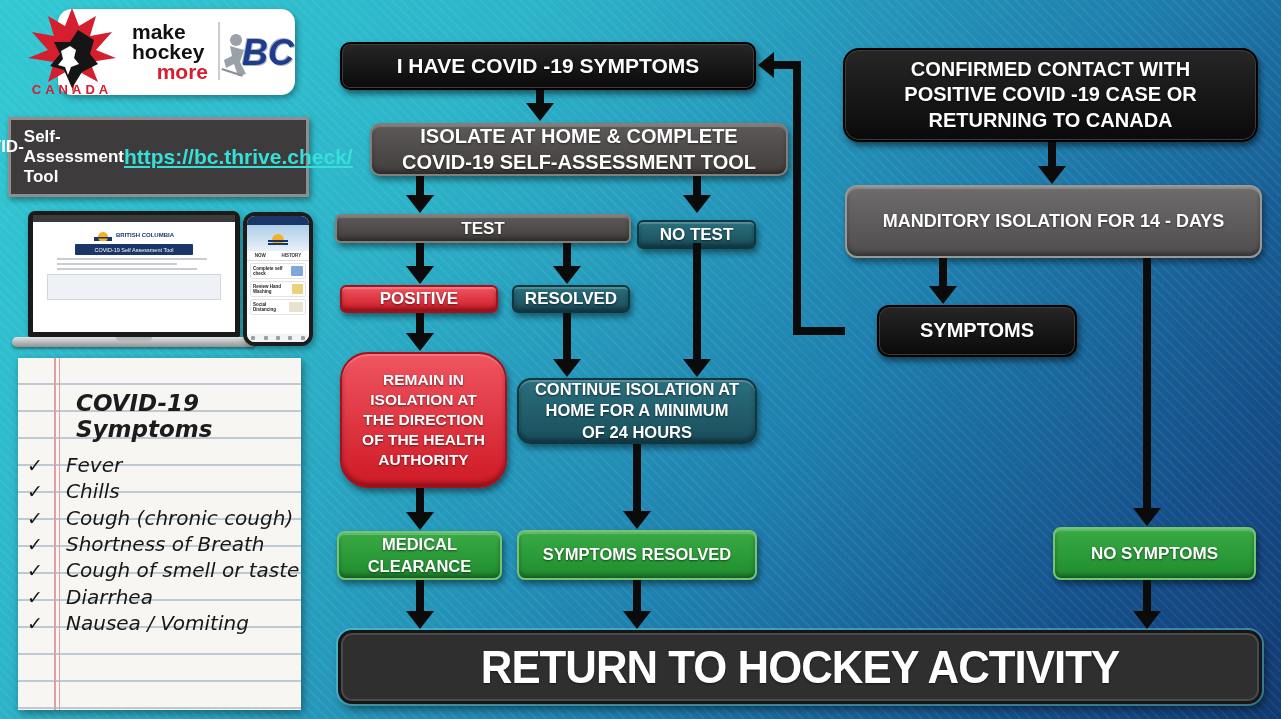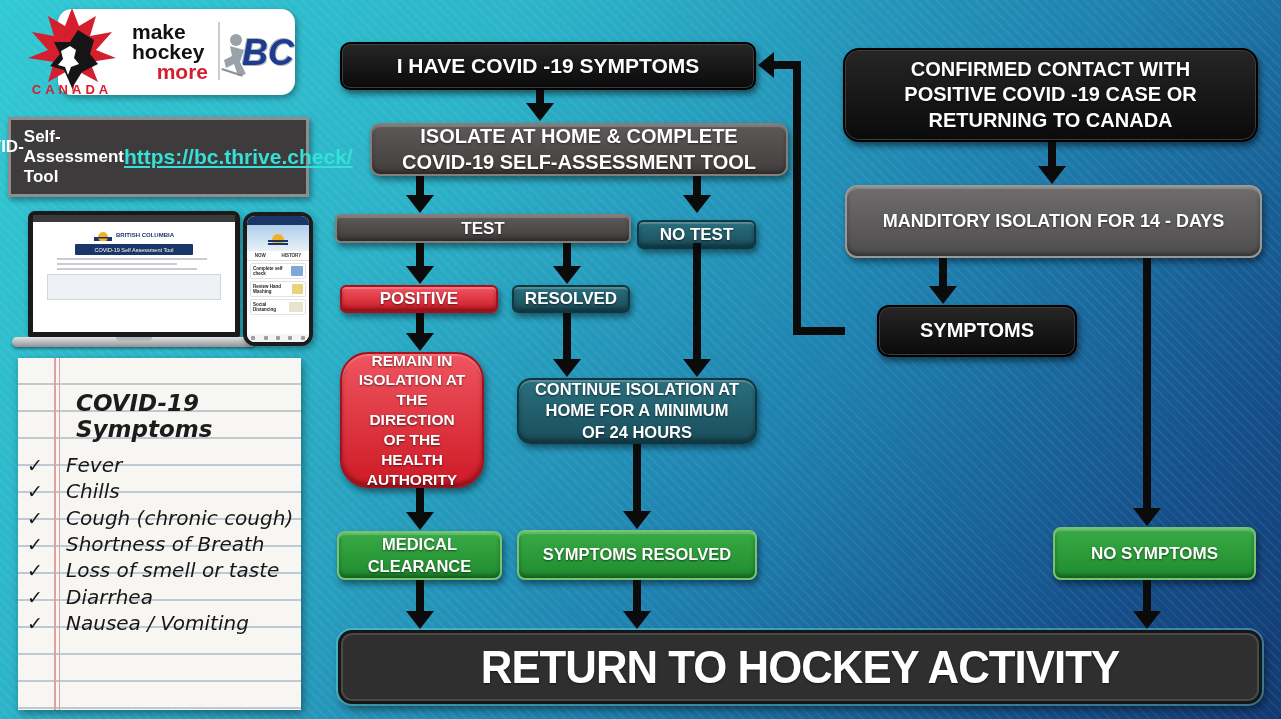--- a/index.html
+++ b/index.html
@@ -192,40 +192,40 @@
       <div class="np-row">
           <span class="np-check">✓</span>
           <span class="np-text">Cough (chronic cough)</span>
         </div>
       <div class="np-row">
           <span class="np-check">✓</span>
           <span class="np-text">Shortness of Breath</span>
         </div>
       <div class="np-row">
           <span class="np-check">✓</span>
-          <span class="np-text">Loss of smell or taste</span>
+          <span class="np-text">Cough of smell or taste</span>
         </div>
       <div class="np-row">
           <span class="np-check">✓</span>
           <span class="np-text">Diarrhea</span>
         </div>
       <div class="np-row">
           <span class="np-check">✓</span>
           <span class="np-text">Nausea / Vomiting</span>
         </div>
     </div>
   </div>
 
   <div class="node black f21" style="left:340px;top:42px;width:416px;height:48px;border-radius:10px;">I  HAVE COVID -19 SYMPTOMS</div>
   <div class="node gray f19" style="left:338px;top:123px;width:418px;height:53px;border-radius:10px;padding:0 14px;">ISOLATE AT HOME &amp; COMPLETE COVID-19 SELF-ASSESSMENT TOOL</div>
   <div class="node gray f17" style="left:335px;top:214px;width:296px;height:29px;border-radius:6px;">TEST</div>
   <div class="node teal f17" style="left:637px;top:214px;width:119px;height:29px;border-radius:6px;margin-top:6px;">NO TEST</div>
   <div class="node red f17" style="left:340px;top:285px;width:158px;height:28px;border-radius:6px;">POSITIVE</div>
   <div class="node teal f17" style="left:512px;top:285px;width:118px;height:28px;border-radius:6px;">RESOLVED</div>
-  <div class="node red f155" style="left:340px;top:352px;width:144px;height:136px;border-radius:28px;padding:0 16px;">REMAIN IN ISOLATION AT THE DIRECTION OF THE HEALTH AUTHORITY</div>
+  <div class="node red f155" style="left:340px;top:352px;width:167px;height:136px;border-radius:28px;padding:0 16px;">REMAIN IN ISOLATION AT THE DIRECTION OF THE HEALTH AUTHORITY</div>
   <div class="node teal f165" style="left:517px;top:378px;width:240px;height:66px;border-radius:14px;padding:0 14px;">CONTINUE ISOLATION AT HOME FOR A MINIMUM OF 24 HOURS</div>
   <div class="node green f165" style="left:337px;top:531px;width:165px;height:49px;border-radius:8px;padding:0 20px;">MEDICAL CLEARANCE</div>
   <div class="node green f165" style="left:517px;top:530px;width:240px;height:50px;border-radius:8px;">SYMPTOMS RESOLVED</div>
   <div class="node black f20" style="left:843px;top:48px;width:415px;height:94px;border-radius:16px;padding:0 30px;">CONFIRMED CONTACT WITH POSITIVE COVID -19 CASE OR RETURNING TO CANADA</div>
   <div class="node graylight f18" style="left:845px;top:185px;width:417px;height:73px;border-radius:12px;">MANDITORY ISOLATION FOR 14 - DAYS</div>
   <div class="node black f19" style="left:845px;top:305px;width:200px;height:52px;border-radius:12px;">SYMPTOMS</div>
   <div class="node green f17" style="left:1053px;top:527px;width:203px;height:53px;border-radius:8px;">NO SYMPTOMS</div>
   <div class="node return" style="left:338px;top:630px;width:924px;height:74px;border-radius:14px;">
     <span class="return-text">RETURN TO HOCKEY ACTIVITY</span>
   </div>

